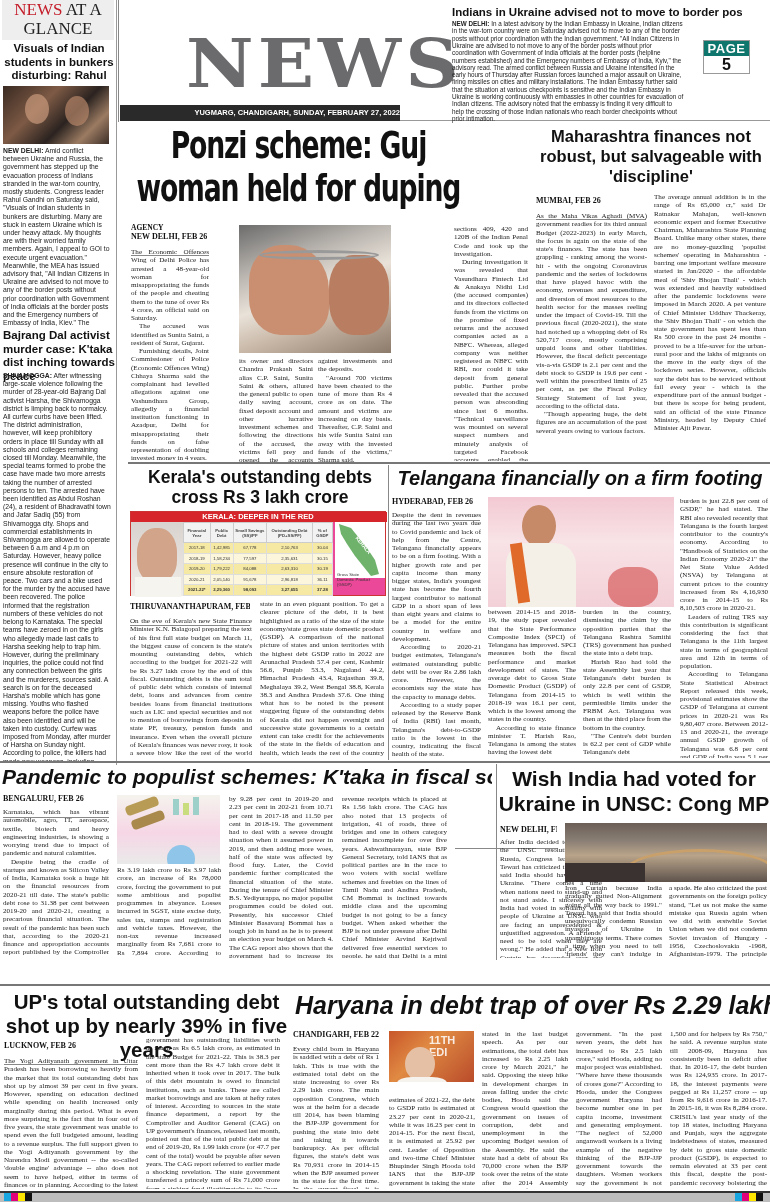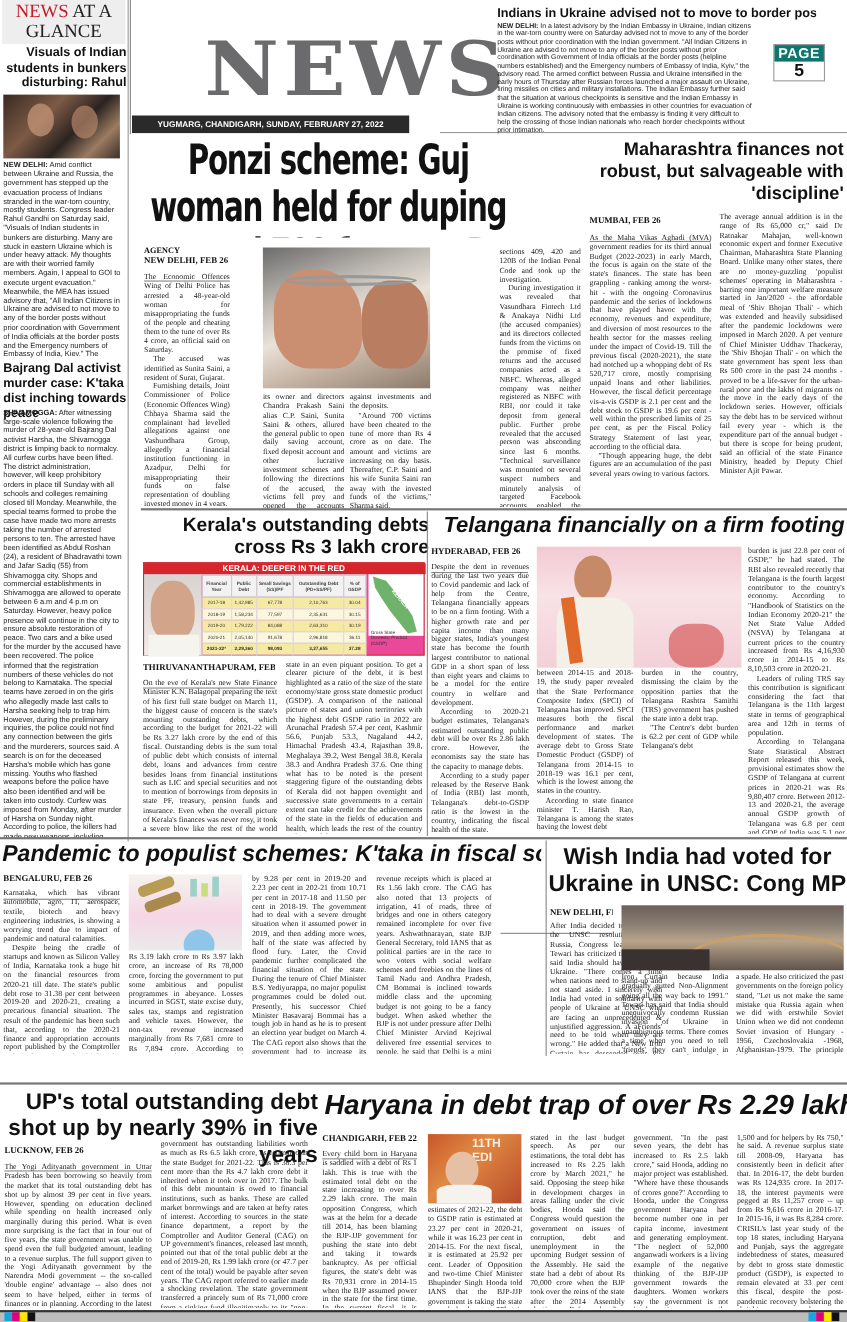--- a/index.html
+++ b/index.html
@@ -5,45 +5,45 @@
 *{box-sizing:border-box;margin:0;padding:0}
 html,body{width:770px;height:1202px;overflow:hidden;background:#fff}
 body{position:relative;font-family:"Liberation Serif",serif;color:#111}
 .abs{position:absolute}
 .sans{font-family:"Liberation Sans",sans-serif}
 .body-text{font-family:"Liberation Serif",serif;font-size:7.1px;line-height:8.25px;text-align:justify;color:#222;overflow:hidden}
 .body-text p{text-indent:8px}
 .body-text p:first-child{text-indent:0}
 .side-text{font-family:"Liberation Sans",sans-serif;font-size:6.8px;line-height:8.2px;color:#222;overflow:hidden}
 .dateline{font-family:"Liberation Serif",serif;font-weight:bold;font-size:8px;border-bottom:1px solid #888;padding-bottom:14px;overflow:hidden;white-space:nowrap}
-.hl{font-family:"Liberation Sans",sans-serif;font-weight:bold;color:#111;text-align:right;line-height:1.05;overflow:hidden}
+.hl{font-family:"Liberation Sans",sans-serif;font-weight:bold;color:#111;text-align:center;line-height:1.05;overflow:hidden}
 .rule{background:#777;height:2px}
 .photo{overflow:hidden}
 
 #sidebar{left:0;top:0;width:117px;height:765px;border-right:1px solid #999}
 #glance{left:2px;top:0;width:112px;height:40px;background:#eee;text-align:center;font-size:17px;line-height:19px;color:#222}
 #glance .red{color:#c41d2a}
 
 #news-logo{left:186px;top:24px;font-family:"DejaVu Serif",serif;font-weight:bold;font-size:74px;letter-spacing:4px;color:#6b6b6d;transform:scaleY(0.92);transform-origin:top left}
-#dateline-bar-text{left:120px;top:105px;width:252px;height:16px;background:#2a2a2a;color:#fff;font-size:7.5px;line-height:16px;text-align:center;font-weight:bold}
+#dateline-bar-text{left:120px;top:105px;width:280px;height:16px;background:#2a2a2a;color:#fff;font-size:7.5px;line-height:16px;text-align:right;font-weight:bold}
 #topright{left:452px;top:6px;width:290px;height:118px}
 #page-badge{left:703px;top:40px;width:47px;height:34px;border:1px solid #999;text-align:center;background:#fff}
 #page-badge .lbl{display:block;background:#0f766e;color:#fff;font-family:"Liberation Sans",sans-serif;font-weight:bold;font-size:13px;line-height:15px;letter-spacing:0.5px}
 #page-badge .num{display:block;font-family:"Liberation Sans",sans-serif;font-weight:bold;font-size:16px;line-height:18px;color:#111}
 .vline{background:#888;width:1px}
 </style>
 </head>
 <body>
 
 <div id="sidebar" class="abs">
   <div id="glance" class="abs">
     <span class="red">NEWS</span><span> AT A</span><br>
     <span>GLANCE</span>
   </div>
-  <div class="abs hl" style="left:3px;top:42px;width:112px;font-size:11.5px;text-align:right;line-height:13.5px">Visuals of Indian students in bunkers disturbing: Rahul</div>
+  <div class="abs hl" style="left:3px;top:42px;width:112px;font-size:11.5px;text-align:center;line-height:13.5px">Visuals of Indian students in bunkers disturbing: Rahul</div>
   <div class="abs photo" style="left:3px;top:86px;width:106px;height:58px;background:linear-gradient(135deg,#3a2a22 0%,#7d5a45 35%,#2b2320 60%,#9b7b62 80%,#3d2f28 100%)">
     <div style="position:absolute;left:22px;top:8px;width:24px;height:30px;border-radius:50%;background:#c99a7c;opacity:.7"></div>
     <div style="position:absolute;left:62px;top:10px;width:24px;height:30px;border-radius:50%;background:#b7866a;opacity:.7"></div>
   </div>
   <div class="abs side-text" style="left:3px;top:147px;width:108px;height:180px">
     <b>NEW DELHI:</b><span> Amid conflict between Ukraine and Russia, the government has stepped up the evacuation process of Indians stranded in the war-torn country, mostly students. Congress leader Rahul Gandhi on Saturday said, "Visuals of Indian students in bunkers are disturbing. Many are stuck in eastern Ukraine which is under heavy attack. My thoughts are with their worried family members. Again, I appeal to GOI to execute urgent evacuation." Meanwhile, the MEA has issued advisory that, "All Indian Citizens in Ukraine are advised to not move to any of the border posts without prior coordination with Government of India officials at the border posts and the Emergency numbers of Embassy of India, Kiev." The Ministry of External Affairs said on Friday that the first batch of evacuees from the war-hit nation has reached Romania via the Suceava border crossing.</span>
   </div>
   <div class="abs hl" style="left:3px;top:329px;width:112px;font-size:11.5px;text-align:left;line-height:13.5px">Bajrang Dal activist murder case: K'taka dist inching towards peace</div>
   <div class="abs side-text" style="left:3px;top:372px;width:108px;height:390px">
     <b>SHIVAMOGGA:</b><span> After witnessing large-scale violence following the murder of 28-year-old Bajrang Dal activist Harsha, the Shivamogga district is limping back to normalcy. All curfew curbs have been lifted. The district administration, however, will keep prohibitory orders in place till Sunday with all schools and colleges remaining closed till Monday. Meanwhile, the special teams formed to probe the case have made two more arrests taking the number of arrested persons to ten. The arrested have been identified as Abdul Roshan (24), a resident of Bhadravathi town and Jafar Sadiq (55) from Shivamogga city. Shops and commercial establishments in Shivamogga are allowed to operate between 6 a.m and 4 p.m on Saturday. However, heavy police presence will continue in the city to ensure absolute restoration of peace. Two cars and a bike used for the murder by the accused have been recovered. The police informed that the registration numbers of these vehicles do not belong to Karnataka. The special teams have zeroed in on the girls who allegedly made last calls to Harsha seeking help to trap him. However, during the preliminary inquiries, the police could not find any connection between the girls and the murderers, sources said. A search is on for the deceased Harsha's mobile which has gone missing. Youths who flashed weapons before the police have also been identified and will be taken into custody. Curfew was imposed from Monday, after murder of Harsha on Sunday night. According to police, the killers had made new weapons, including machetes, to hack Harsha to death in a furnace located in Bhadravathi town. The killers had followed Harsha in a car on last Sunday morning to night and observed all his movements.</span>
@@ -191,20 +191,21 @@
   <div style="position:absolute;left:18px;top:46px;width:70px;height:70px;background:#f4efe7;border-radius:30% 30% 0 0"></div>
   <div style="position:absolute;left:26px;top:46px;width:12px;height:60px;background:#e06a2a;transform:rotate(-8deg)"></div>
   <div style="position:absolute;left:120px;top:70px;width:50px;height:40px;background:#d24848;border-radius:40%;opacity:.6"></div>
 </div>
 <div class="abs body-text" style="left:488px;top:608px;width:88px;height:150px">
   <p>between 2014-15 and 2018-19, the study paper revealed that the State Performance Composite Index (SPCI) of Telangana has improved. SPCI measures both the fiscal performance and market development of states. The average debt to Gross State Domestic Product (GSDP) of Telangana from 2014-15 to 2018-19 was 16.1 per cent, which is the lowest among the states in the country.</p>
     <p>According to state finance minister T. Harish Rao, Telangana is among the states having the lowest debt</p>
 </div>
 <div class="abs body-text" style="left:583px;top:608px;width:88px;height:150px">
   <p>burden in the country, dismissing the claim by the opposition parties that the Telangana Rashtra Samithi (TRS) government has pushed the state into a debt trap.</p>
+    <p>Harish Rao had told the state Assembly last year that Telangana's debt burden is only 22.8 per cent of GSDP, which is well within the permissible limits under the FRBM Act. Telangana was then at the third place from the bottom in the country.</p>
     <p>"The Centre's debt burden is 62.2 per cent of GDP while Telangana's debt</p>
 </div>
 <div class="abs body-text" style="left:680px;top:497px;width:88px;height:261px">
   <p>burden is just 22.8 per cent of GSDP," he had stated. The RBI also revealed recently that Telangana is the fourth largest contributor to the country's economy. According to "Handbook of Statistics on the Indian Economy 2020-21" the Net State Value Added (NSVA) by Telangana at current prices to the country increased from Rs 4,16,930 crore in 2014-15 to Rs 8,10,503 crore in 2020-21.</p>
     <p>Leaders of ruling TRS say this contribution is significant considering the fact that Telangana is the 11th largest state in terms of geographical area and 12th in terms of population.</p>
     <p>According to Telangana State Statistical Abstract Report released this week, provisional estimates show the GSDP of Telangana at current prices in 2020-21 was Rs 9,80,407 crore. Between 2012-13 and 2020-21, the average annual GSDP growth of Telangana was 6.8 per cent and GDP of India was 5.1 per cent.</p>
 </div>
 
 <div class="abs rule" style="left:0;top:761px;width:770px"></div>
 
@@ -259,21 +260,21 @@
 </div>
 <div class="abs body-text" style="left:146px;top:1036px;width:134px;height:153px">
   <p>government has outstanding liabilities worth as much as Rs 6.5 lakh crore, as estimated in the state Budget for 2021-22. This is 38.3 per cent more than the Rs 4.7 lakh crore debt it inherited when it took over in 2017. The bulk of this debt mountain is owed to financial institutions, such as banks. These are called market borrowings and are taken at hefty rates of interest. According to sources in the state finance department, a report by the Comptroller and Auditor General (CAG) on UP government's finances, released last month, pointed out that of the total public debt at the end of 2019-20, Rs 1.99 lakh crore (or 47.7 per cent of the total) would be payable after seven years. The CAG report referred to earlier made a shocking revelation. The state government transferred a princely sum of Rs 71,000 crore from a sinking fund illegitimately to its "non-tax revenue" head in its books in March 2020.</p>
 </div>
 
 <div class="abs hl" style="left:295px;top:990px;width:475px;font-size:25px;line-height:30px;font-style:italic;white-space:nowrap">Haryana in debt trap of over Rs 2.29 lakh cr</div>
 <div class="abs dateline" style="left:293px;top:1030px;width:86px">CHANDIGARH, FEB 22</div>
 <div class="abs body-text" style="left:293px;top:1045px;width:86px;height:144px">
   <p>Every child born in Haryana is saddled with a debt of Rs 1 lakh. This is true with the estimated total debt on the state increasing to over Rs 2.29 lakh crore. The main opposition Congress, which was at the helm for a decade till 2014, has been blaming the BJP-JJP government for pushing the state into debt and taking it towards bankruptcy. As per official figures, the state's debt was Rs 70,931 crore in 2014-15 when the BJP assumed power in the state for the first time. In the current fiscal, it is expected to touch a whopping Rs 229,976 crore by the end of this fiscal. As per budget</p>
 </div>
-<div class="abs photo" style="left:389px;top:1031px;width:85px;height:63px;background:linear-gradient(135deg,#c8562a 0%,#e08a43 40%,#b94b2a 100%)">
+<div class="abs photo" style="left:389px;top:1031px;width:85px;height:51px;background:linear-gradient(135deg,#c8562a 0%,#e08a43 40%,#b94b2a 100%)">
   <div class="abs sans" style="left:40px;top:3px;color:#fff;font-weight:bold;font-size:11px;opacity:.85">11TH EDI</div>
   <div style="position:absolute;left:16px;top:16px;width:30px;height:34px;border-radius:50%;background:#e6c0a4"></div>
   <div style="position:absolute;left:8px;top:46px;width:50px;height:20px;background:#f6f3ee;border-radius:30% 30% 0 0"></div>
 </div>
 <div class="abs body-text" style="left:389px;top:1096px;width:86px;height:93px">
   <p>estimates of 2021-22, the debt to GSDP ratio is estimated at 23.27 per cent in 2020-21, while it was 16.23 per cent in 2014-15. For the next fiscal, it is estimated at 25.92 per cent. Leader of Opposition and two-time Chief Minister Bhupinder Singh Hooda told IANS that the BJP-JJP government is taking the state towards bankruptcy. "That is why the debt figures were not clearly</p>
 </div>
 <div class="abs body-text" style="left:482px;top:1030px;width:86px;height:159px">
   <p>stated in the last budget speech. As per our estimations, the total debt has increased to Rs 2.25 lakh crore by March 2021," he said. Opposing the steep hike in development charges in areas falling under the civic bodies, Hooda said the Congress would question the government on issues of corruption, debt and unemployment in the upcoming Budget session of the Assembly. He said the state had a debt of about Rs 70,000 crore when the BJP took over the reins of the state after the 2014 Assembly elections. Before handing over the helm several projects of national importance were commissioned by the Congress</p>
 </div>

